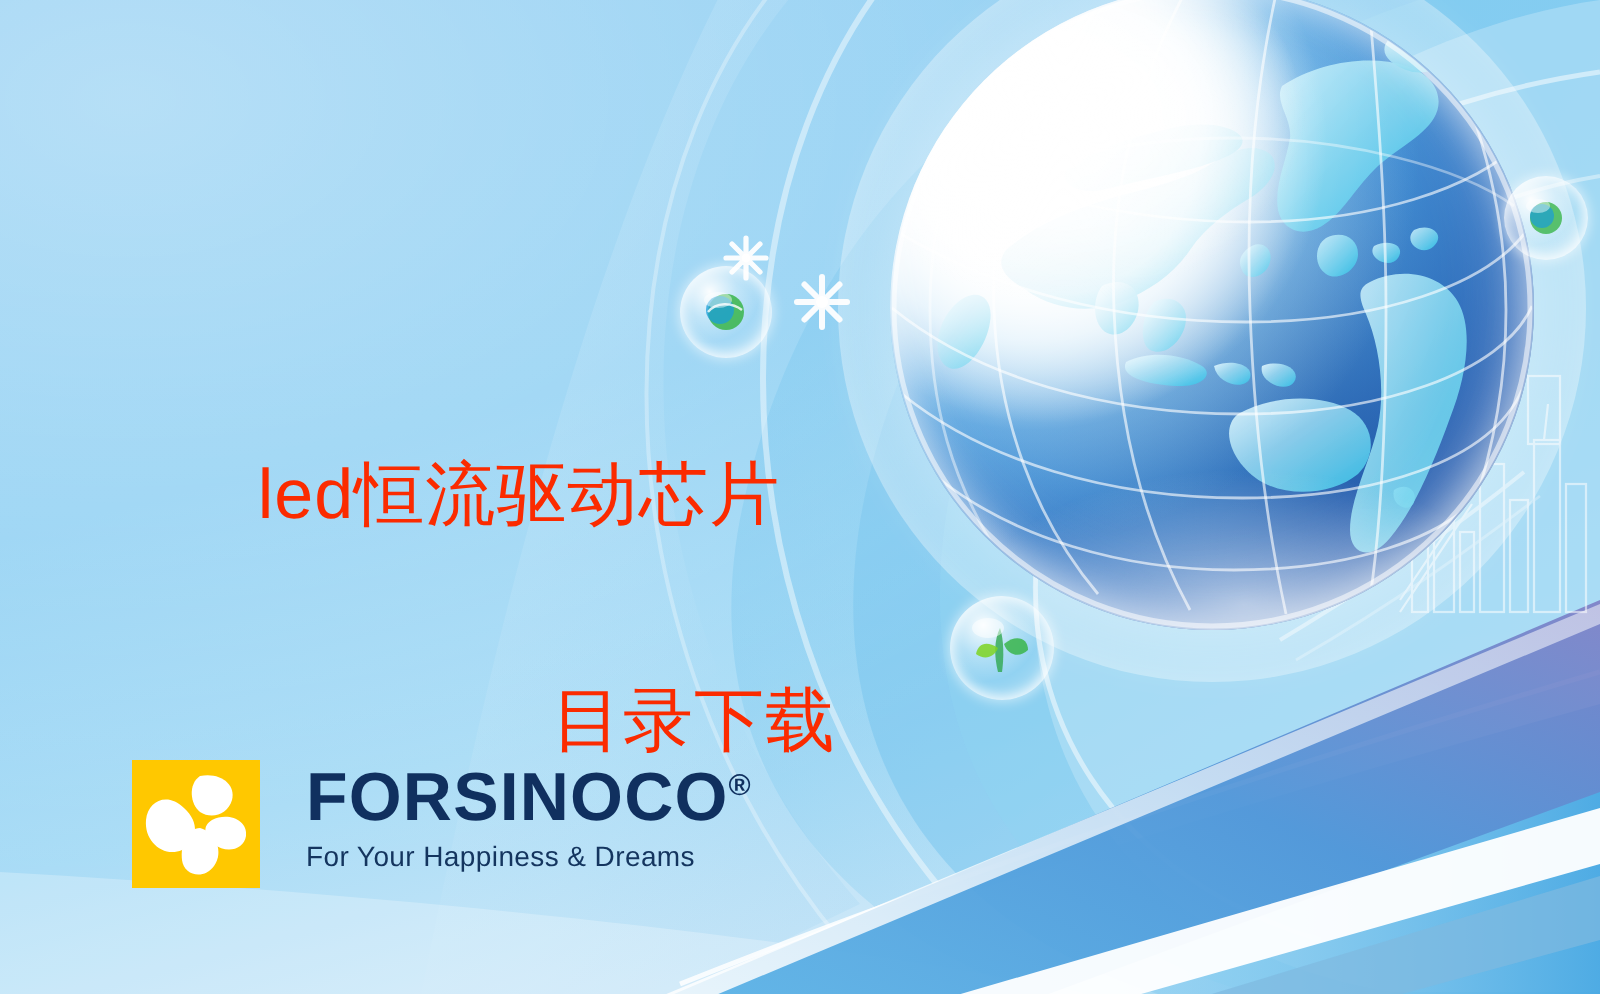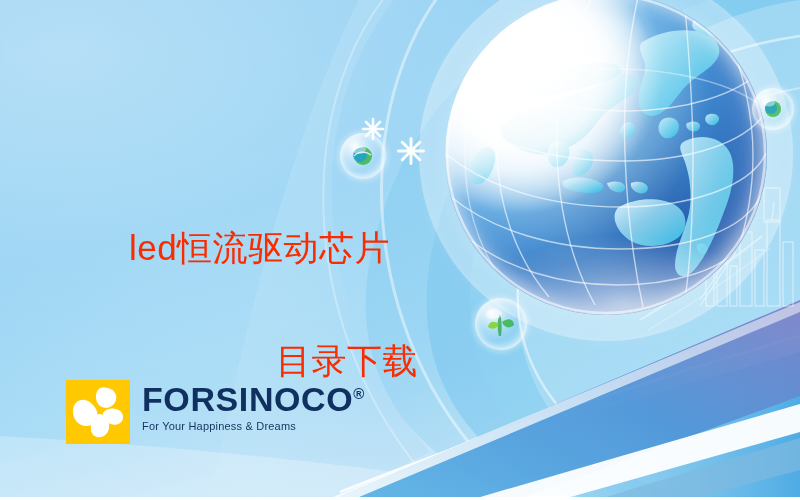--- a/index.html
+++ b/index.html
@@ -98,37 +98,37 @@
     left: 66px;
     top: 380px;
     display: flex;
     align-items: flex-start;
   }
   #logo-mark {
     width: 64px; height: 64px;
     background: #ffc800;
     flex: 0 0 auto;
   }
-  #logo-text { margin-left: 12px; padding-top: 2px; }
+  #logo-text { margin-left: 23px; padding-top: 2px; }
   #logo-word {
     color: #10305f;
     font-size: 34px;
     font-weight: bold;
     letter-spacing: 0.6px;
     line-height: 1;
     white-space: nowrap;
   }
   #logo-word sup {
     font-size: 15px;
     vertical-align: super;
     font-weight: bold;
   }
   #logo-tagline {
     color: #14355f;
-    font-size: 11px;
+    font-size: 14px;
     letter-spacing: 0.2px;
     margin-top: 4px;
     white-space: nowrap;
   }
 </style>
 </head>
 <body>
 
 <div id="banner">
 

